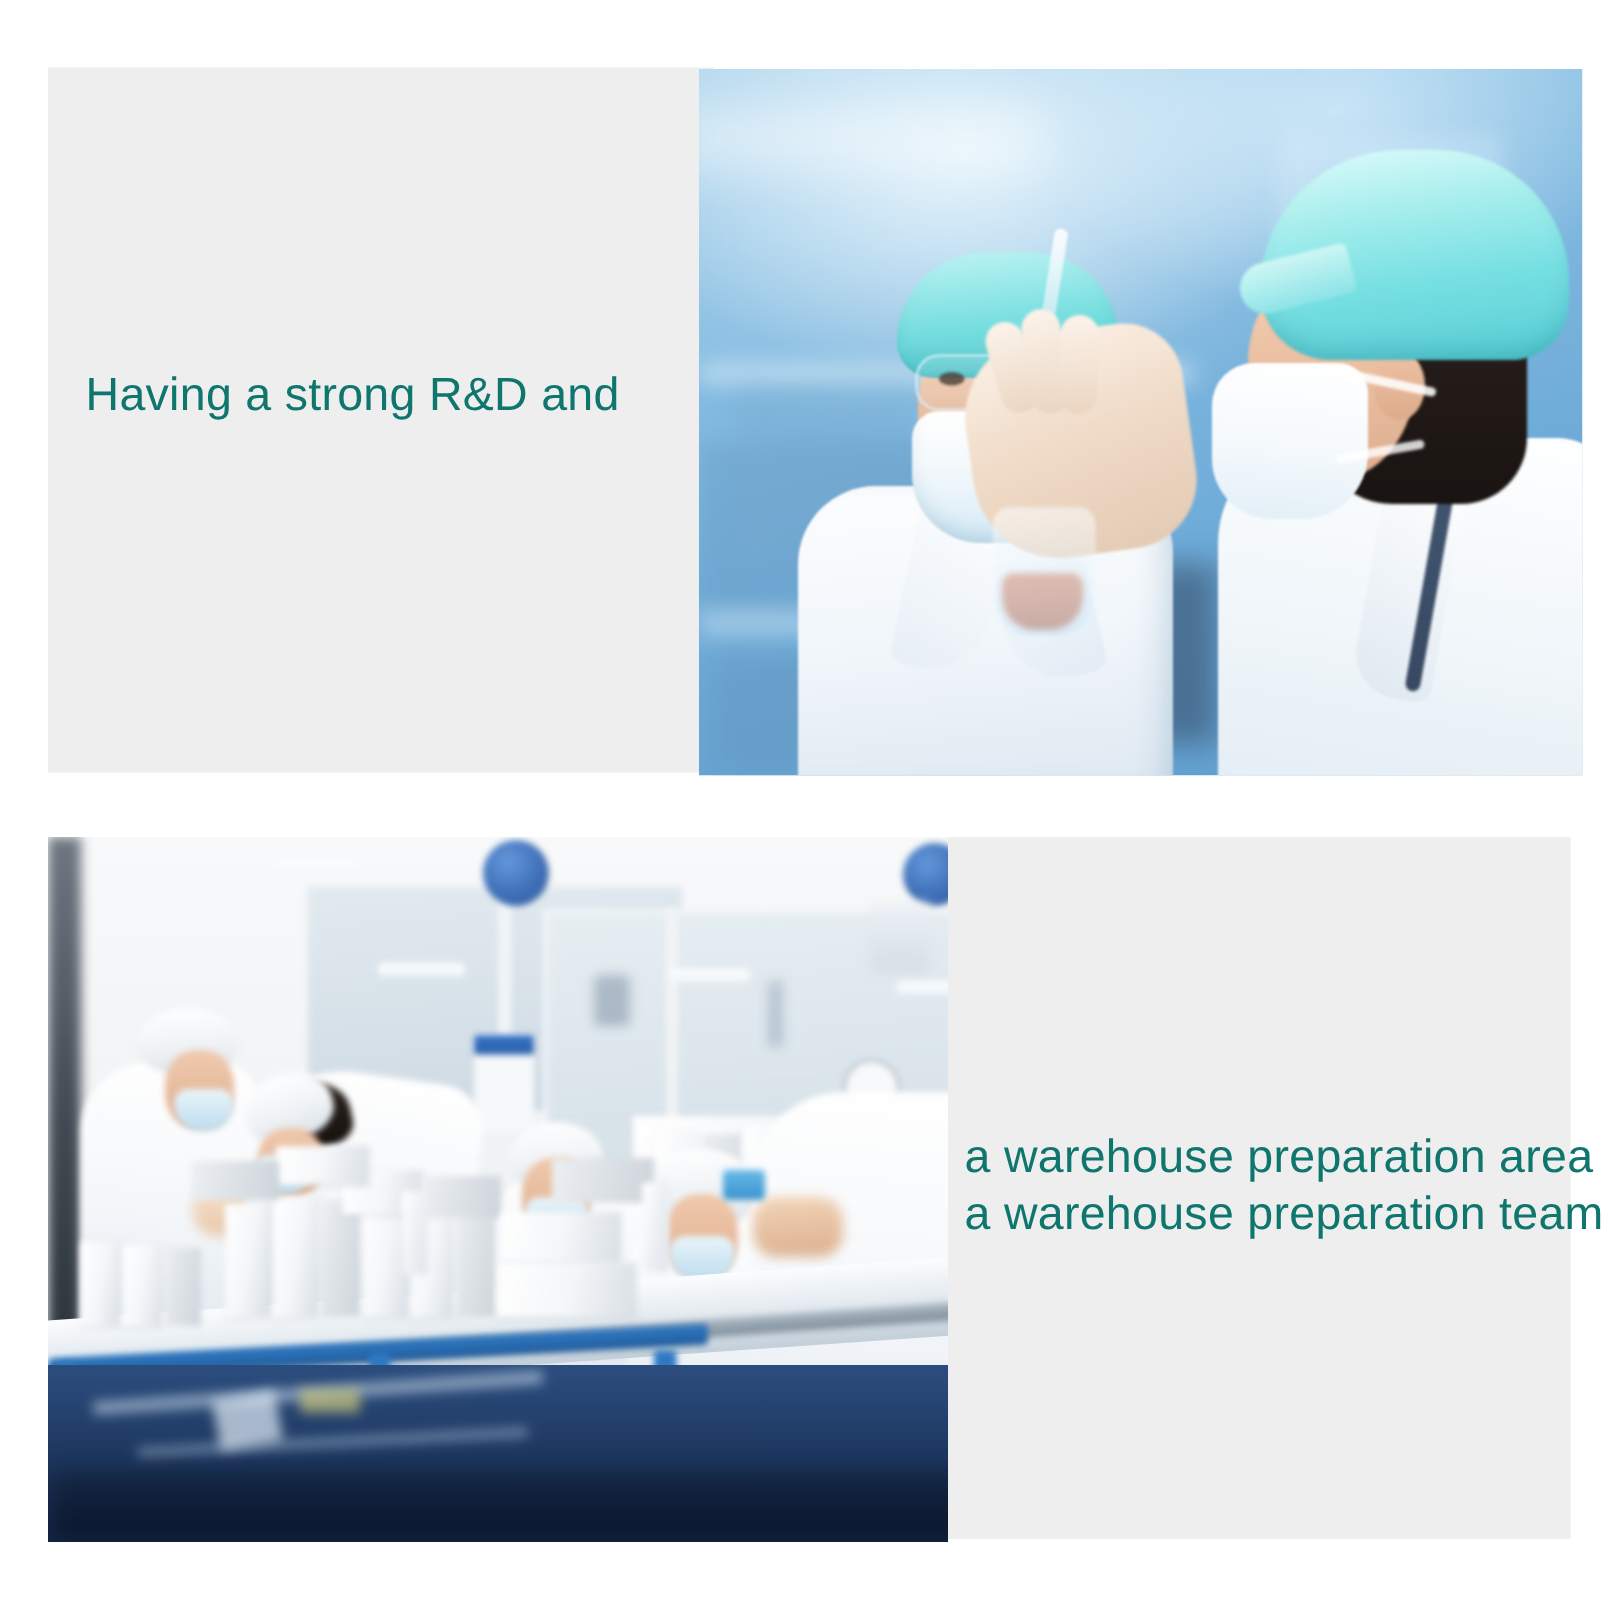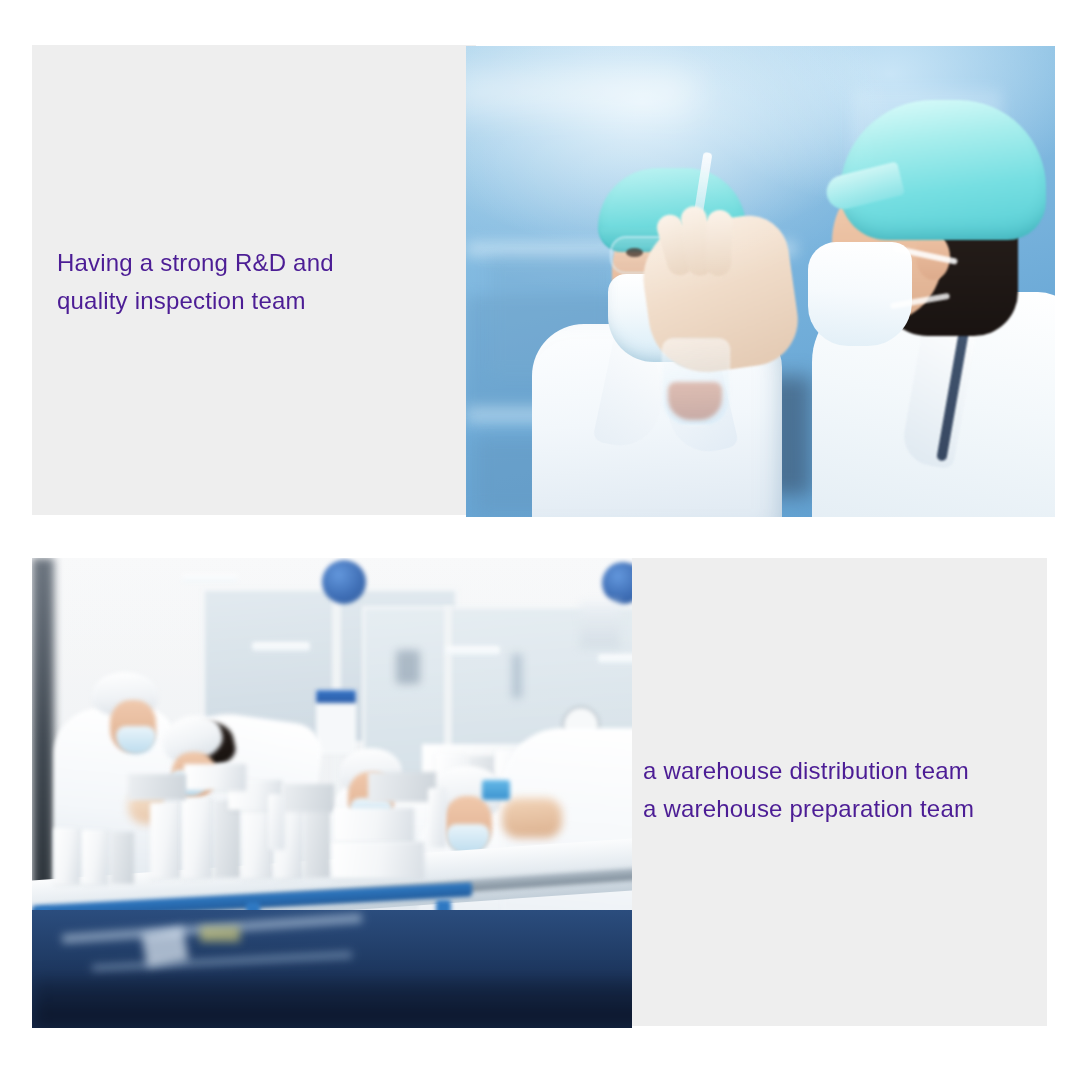--- a/index.html
+++ b/index.html
@@ -26,22 +26,22 @@
   .panel {
     position: absolute;
     background: #eeeeee;
   }
   .photo {
     position: absolute;
     overflow: hidden;
   }
   .caption {
     position: absolute;
-    color: #4c1d95;
-    font-size: 24px;
+    color: #0f766e;
+    font-size: 31px;
     line-height: 38px;
     letter-spacing: 0.2px;
     white-space: nowrap;
   }
   .caption .line { display: block; }
 
   
   #top-panel   { left: 32px;  top: 45px;  width: 444px; height: 470px; }
   #top-photo   { left: 466px; top: 46px;  width: 589px; height: 471px; }
   #top-caption { left: 57px;  top: 244px; }
@@ -340,21 +340,20 @@
         <div class="wB-strap"></div>
         <div class="wB-strap2"></div>
       </div>
 
       <div style="position:absolute; inset:0; background:radial-gradient(ellipse 70% 55% at 28% 18%, rgba(255,255,255,.30), rgba(255,255,255,0) 65%); pointer-events:none;"></div>
     </div>
   </div>
 
   <div class="caption" id="top-caption">
     <span class="line">Having a strong R&amp;D and</span>
-    <span class="line">quality inspection team</span>
   </div>
 
   <div class="panel" id="bottom-panel"></div>
 
   <div class="photo" id="bottom-photo">
     <div class="pack-scene">
 
       <div class="pk pk-wall"></div>
       <div class="pk pk-window blur1" style="left:170px; top:30px; width:250px; height:150px;"></div>
       <div class="pk pk-window2 blur1" style="left:330px; top:48px; width:276px; height:210px;"></div>
@@ -457,17 +456,17 @@
       <div class="pk pk-box-d blur1" style="left:96px; top:216px; width:58px; height:26px;"></div>
 
       <div class="pk blur1" style="left:236px; top:236px; width:17px; height:56px; background:linear-gradient(100deg,#ffffff,#dde3e9); border-radius:3px;"></div>
       <div class="pk blur1" style="left:396px; top:230px; width:18px; height:60px; background:linear-gradient(100deg,#ffffff,#dde3e9); border-radius:3px;"></div>
 
       <div style="position:absolute; inset:0; background:linear-gradient(180deg, rgba(255,255,255,.12) 0%, rgba(255,255,255,0) 40%); pointer-events:none;"></div>
     </div>
   </div>
 
   <div class="caption" id="bottom-caption">
-    <span class="line">a warehouse distribution team</span>
+    <span class="line">a warehouse preparation area</span>
     <span class="line">a warehouse preparation team</span>
   </div>
 
 </div>
 
 </body></html>

